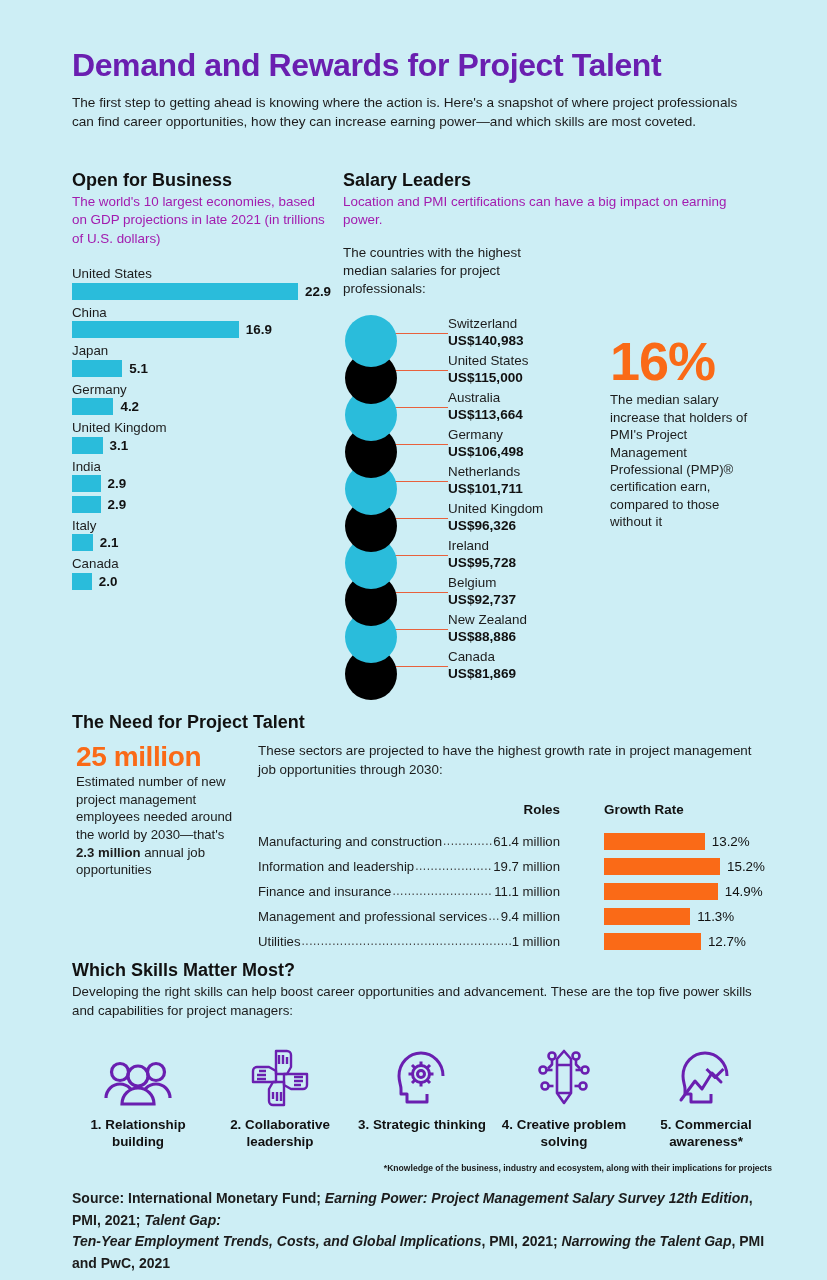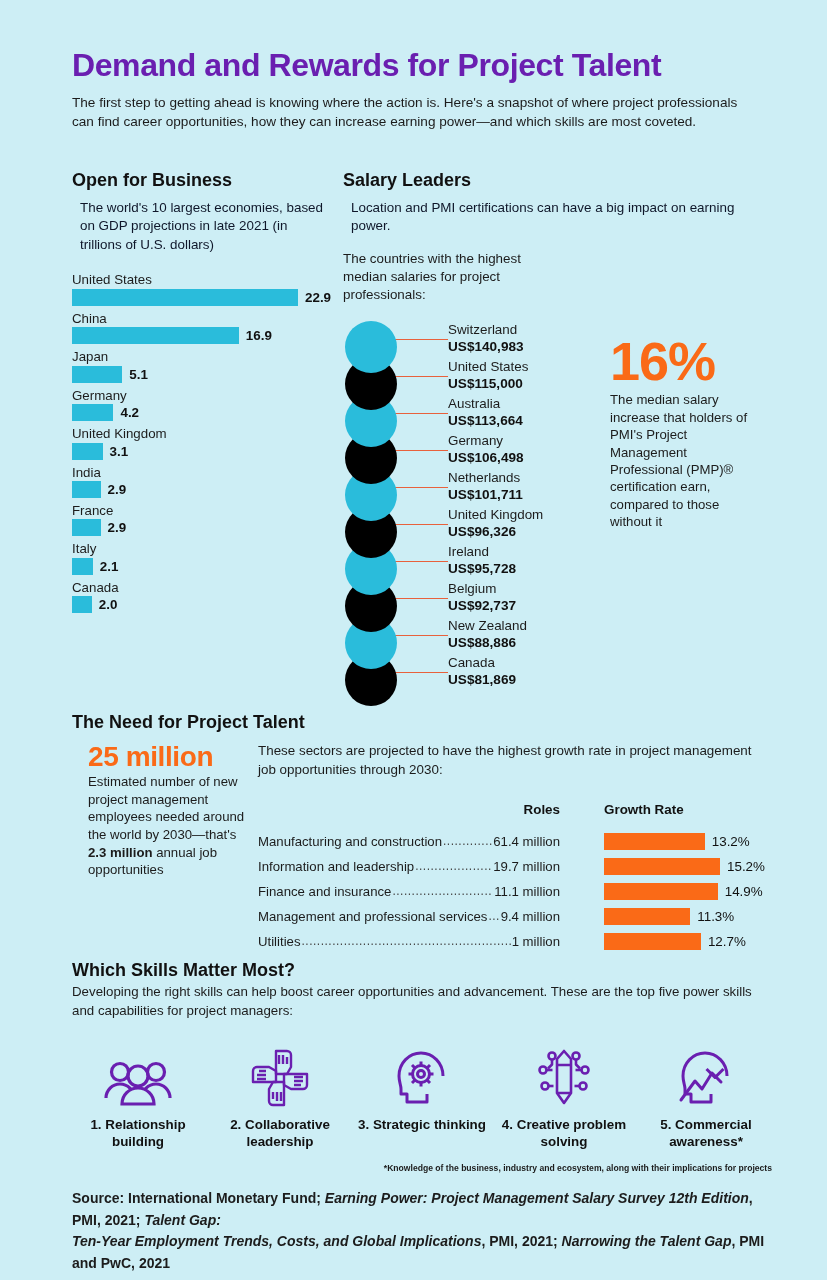--- a/index.html
+++ b/index.html
@@ -25,21 +25,21 @@
   }
   .hdr p{
     margin:10px 0 0 0;
     font-size:13.6px;
     line-height:1.42;
     color:#1c1c1c;
   }
 
   
   .sec-title{font-size:18px;font-weight:bold;color:#111;margin:0 0 2px 0;}
-  .sec-sub{font-size:13.4px;line-height:1.37;margin:8px;color:#0f172a;}
+  .sec-sub{font-size:13.4px;line-height:1.37;margin:0;color:#a21caf;}
 
   
   .gdp{position:absolute;left:72px;top:170px;width:260px;}
   .gdp-list{margin-top:18px;}
   .gdp-row{margin-bottom:6px;}
   .gdp-name{font-size:13.3px;line-height:1.24;color:#1c1c1c;}
   .gdp-barline{display:flex;align-items:center;gap:7px;height:15px;margin-top:1px;}
   .gdp-bar{height:17px;background:#2ABCDB;}
   .gdp-val{font-size:13.4px;font-weight:bold;color:#111;}
 
@@ -55,21 +55,21 @@
   .sal-amount{font-size:13.6px;font-weight:bold;line-height:1.28;color:#111;}
   .leader{position:absolute;height:1.6px;background:#e8613c;}
 
   
   .pct{position:absolute;left:610px;top:336px;width:140px;}
   .pct-big{font-size:54px;font-weight:bold;color:#fa6a17;line-height:0.95;letter-spacing:-1px;}
   .pct-txt{font-size:13.2px;line-height:1.32;margin-top:4px;color:#1c1c1c;}
 
   
   .need{position:absolute;left:72px;top:712px;width:700px;}
-  .need-left{position:absolute;left:16px;top:30px;width:170px;}
+  .need-left{position:absolute;left:4px;top:30px;width:170px;}
   .need-big{font-size:28px;font-weight:bold;color:#fa6a17;line-height:1.05;letter-spacing:-0.4px;}
   .need-txt{font-size:13.2px;line-height:1.33;margin-top:2px;}
   .need-txt b{font-weight:bold;}
   .need-right{position:absolute;left:186px;top:30px;width:514px;}
   .need-intro{font-size:13.4px;line-height:1.4;margin:0 0 22px 0;}
   .tbl-head{display:flex;font-size:13.4px;font-weight:bold;color:#111;margin-bottom:12px;}
   .th-roles{width:302px;text-align:right;}
   .th-growth{width:160px;padding-left:44px;}
   .tbl-row{display:flex;align-items:center;height:25px;}
   .cell-sector{flex:0 0 302px;display:flex;align-items:flex-start;font-size:13.2px;white-space:nowrap;overflow:hidden;}
@@ -143,21 +143,20 @@
           </div>
         </div>
         <div class="gdp-row">
           <div class="gdp-name">India</div>
           <div class="gdp-barline">
             <div class="gdp-bar" style="width: 28.6201px; background: rgb(42, 188, 219);"></div>
             <div class="gdp-val">2.9</div>
           </div>
         </div>
         <div class="gdp-row">
-          <div class="gdp-name">France</div>
           <div class="gdp-barline">
             <div class="gdp-bar" style="width: 28.6201px; background: rgb(42, 188, 219);"></div>
             <div class="gdp-val">2.9</div>
           </div>
         </div>
         <div class="gdp-row">
           <div class="gdp-name">Italy</div>
           <div class="gdp-barline">
             <div class="gdp-bar" style="width: 20.7249px; background: rgb(42, 188, 219);"></div>
             <div class="gdp-val">2.1</div>

